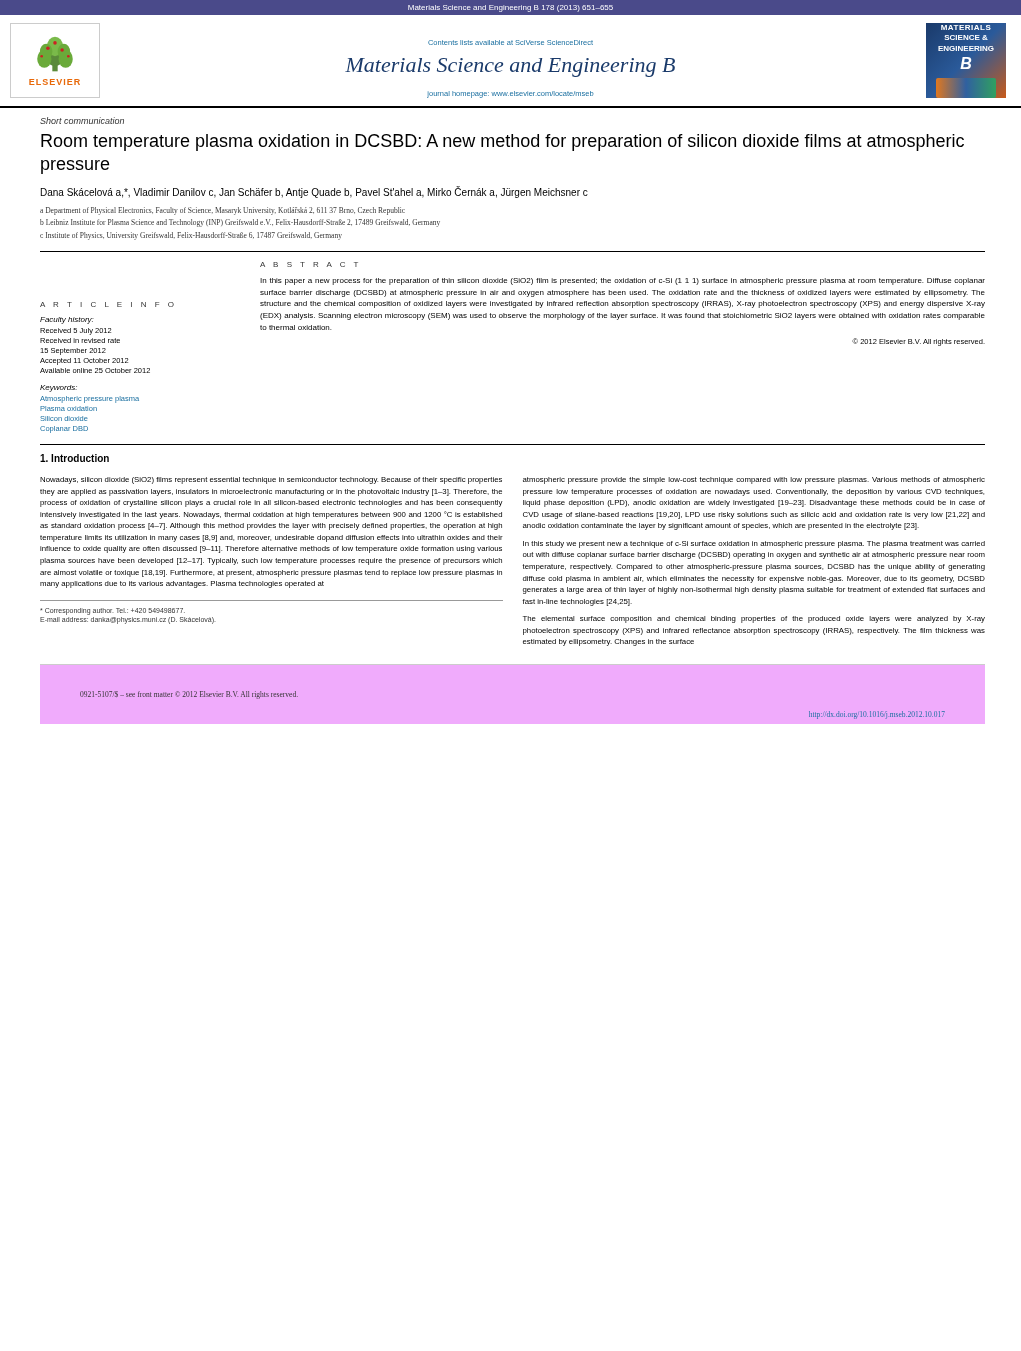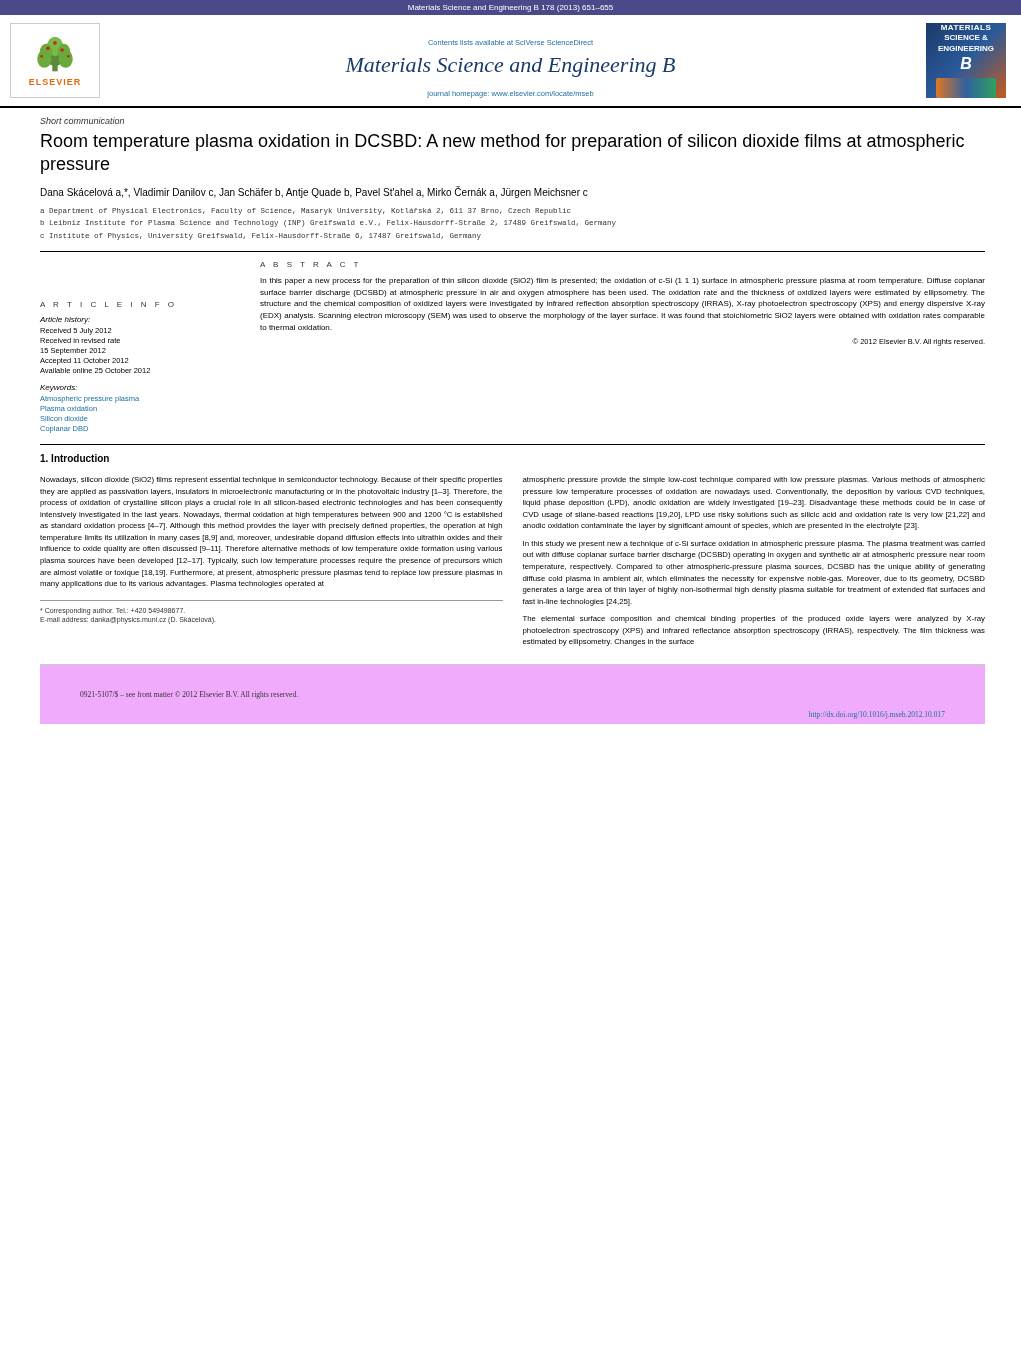--- a/index.html
+++ b/index.html
@@ -126,21 +126,21 @@
       margin-bottom: 8px;
     }
     .authors {
       font-size: 10px;
       font-family: Arial, sans-serif;
       margin-bottom: 6px;
       line-height: 1.5;
     }
     .affiliations {
       font-size: 7.5px;
-      font-family: Liberation Mono, monospace;
+      font-family: Liberation Serif, serif;
       color: #333;
       margin-bottom: 10px;
       line-height: 1.4;
     }
     .affiliations .aff-line {
       margin-bottom: 2px;
     }
     .divider {
       border: none;
       border-top: 1px solid #000;
@@ -331,21 +331,21 @@
     </div>
 
     <hr class="divider">
 
     <div class="two-col">
 
       <div class="col-left">
         <div class="col-header">A R T I C L E   I N F O</div>
 
         <div class="article-history">
-          <div class="hist-title">Article history:</div>
+          <div class="hist-title">Faculty history:</div>
           <div class="hist-item">Received 5 July 2012</div>
           <div class="hist-item">Received in revised rate</div>
           <div class="hist-item">15 September 2012</div>
           <div class="hist-item">Accepted 11 October 2012</div>
           <div class="hist-item">Available online 25 October 2012</div>
         </div>
 
         <div class="keywords-section">
           <div class="kw-title">Keywords:</div>
           <div class="keyword-item">Atmospheric pressure plasma</div>

